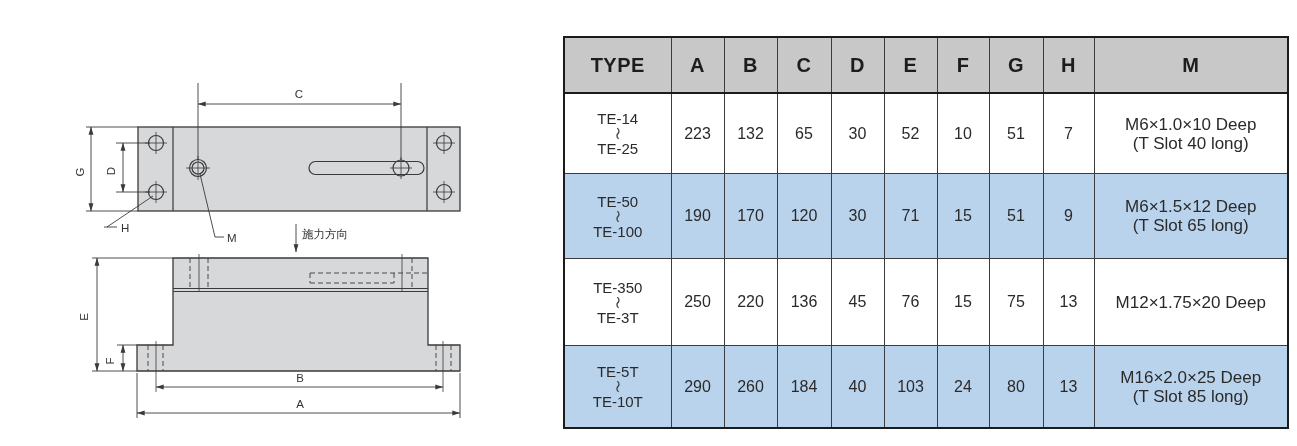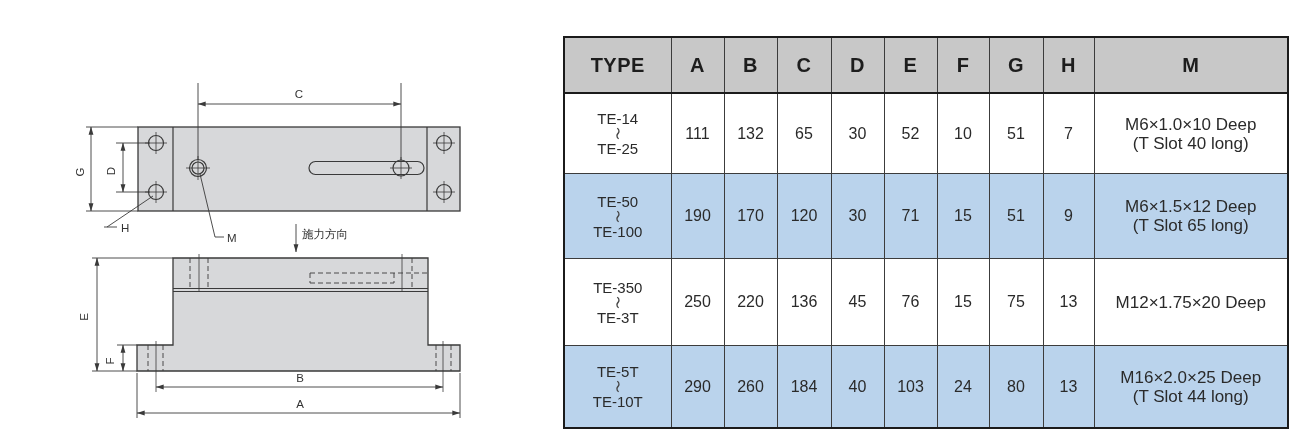--- a/index.html
+++ b/index.html
@@ -213,21 +213,21 @@
         <th>M</th>
       </tr>
     </thead>
     <tbody>
       <tr class="r1">
         <td class="type-cell">
           <span>TE-14</span>
           <span class="tilde">〜</span>
           <span>TE-25</span>
         </td>
-        <td>111</td>
+        <td>223</td>
         <td>132</td>
         <td>65</td>
         <td>30</td>
         <td>52</td>
         <td>10</td>
         <td>51</td>
         <td>7</td>
         <td class="m-cell">
           <div>M6×1.0×10 Deep</div>
           <div>(T Slot 40 long)</div>
@@ -280,18 +280,18 @@
         <td>290</td>
         <td>260</td>
         <td>184</td>
         <td>40</td>
         <td>103</td>
         <td>24</td>
         <td>80</td>
         <td>13</td>
         <td class="m-cell">
           <div>M16×2.0×25 Deep</div>
-          <div>(T Slot 44 long)</div>
+          <div>(T Slot 85 long)</div>
         </td>
       </tr>
     </tbody>
   </table>
 </div>
 
 </body></html>

